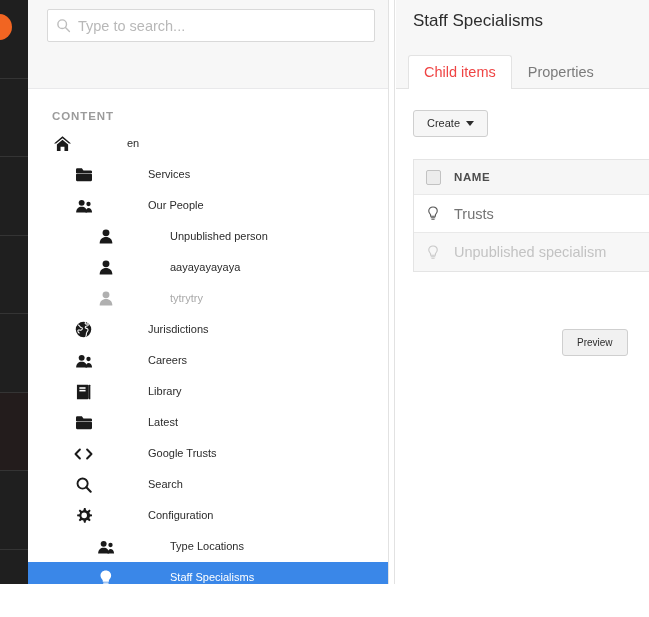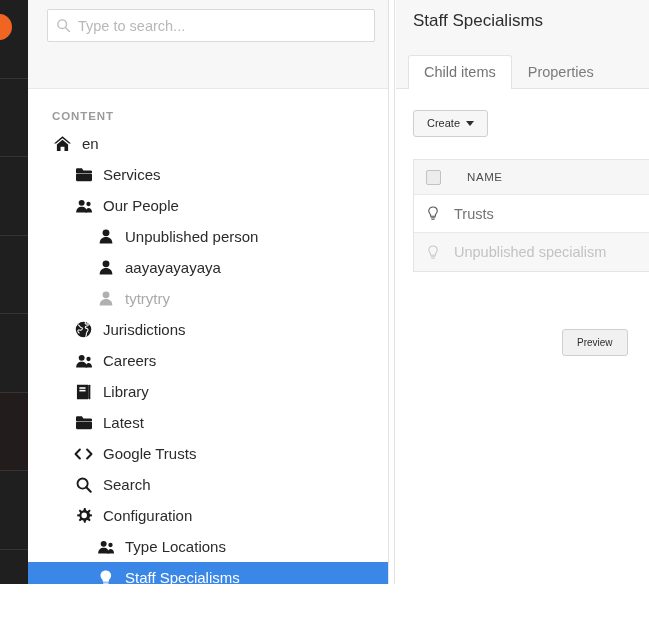--- a/index.html
+++ b/index.html
@@ -92,25 +92,26 @@
     padding: 21px 0 6px 24px;
     text-transform: uppercase;
   }
 
   .tree-list { padding: 0; margin: 0; list-style: none; }
 
   .tree-node {
     display: flex;
     align-items: center;
     height: 31px;
-    font-size: 15px;
+    font-size: 11px;
     color: #2b2b2b;
     cursor: pointer;
     white-space: nowrap;
     user-select: none;
+    gap: 45px;
   }
   .tree-node .ticon {
     flex: 0 0 auto;
     width: 21px;
     display: flex;
     align-items: center;
     justify-content: center;
     margin-right: 9px;
     color: #1a1a1a;
   }
@@ -169,21 +170,21 @@
     color: #7b7b7b;
     padding: 9px 15px 10px 15px;
     cursor: pointer;
     border: 1px solid transparent;
     border-bottom: 0;
     line-height: 1;
     white-space: nowrap;
   }
   .etab.active {
     background: #ffffff;
-    color: #737373;
+    color: #ef4444;
     border-color: #e3e3e3;
     border-radius: 3px 3px 0 0;
   }
 
   .editor-body { padding: 21px 0 0 17px; position: relative; height: 528px; }
 
   .btn {
     display: inline-flex;
     align-items: center;
     gap: 6px;
@@ -220,22 +221,21 @@
   }
   .lv-row:last-child { border-bottom: 0; }
   .lv-head {
     background: #f6f6f6;
     height: 35px;
   }
   .lv-head .lv-name {
     font-size: 11.5px;
     letter-spacing: 0.6px;
     color: #4d4d4d;
-    font-weight: normal;
-    margin-left: 13px;
+    font-weight: bold;
   }
   .lv-row.zebra { background: #f7f7f7; }
   .lv-cell-check {
     flex: 0 0 38px;
     display: flex;
     align-items: center;
     justify-content: center;
   }
   .lv-checkbox {
     width: 15px; height: 15px;

